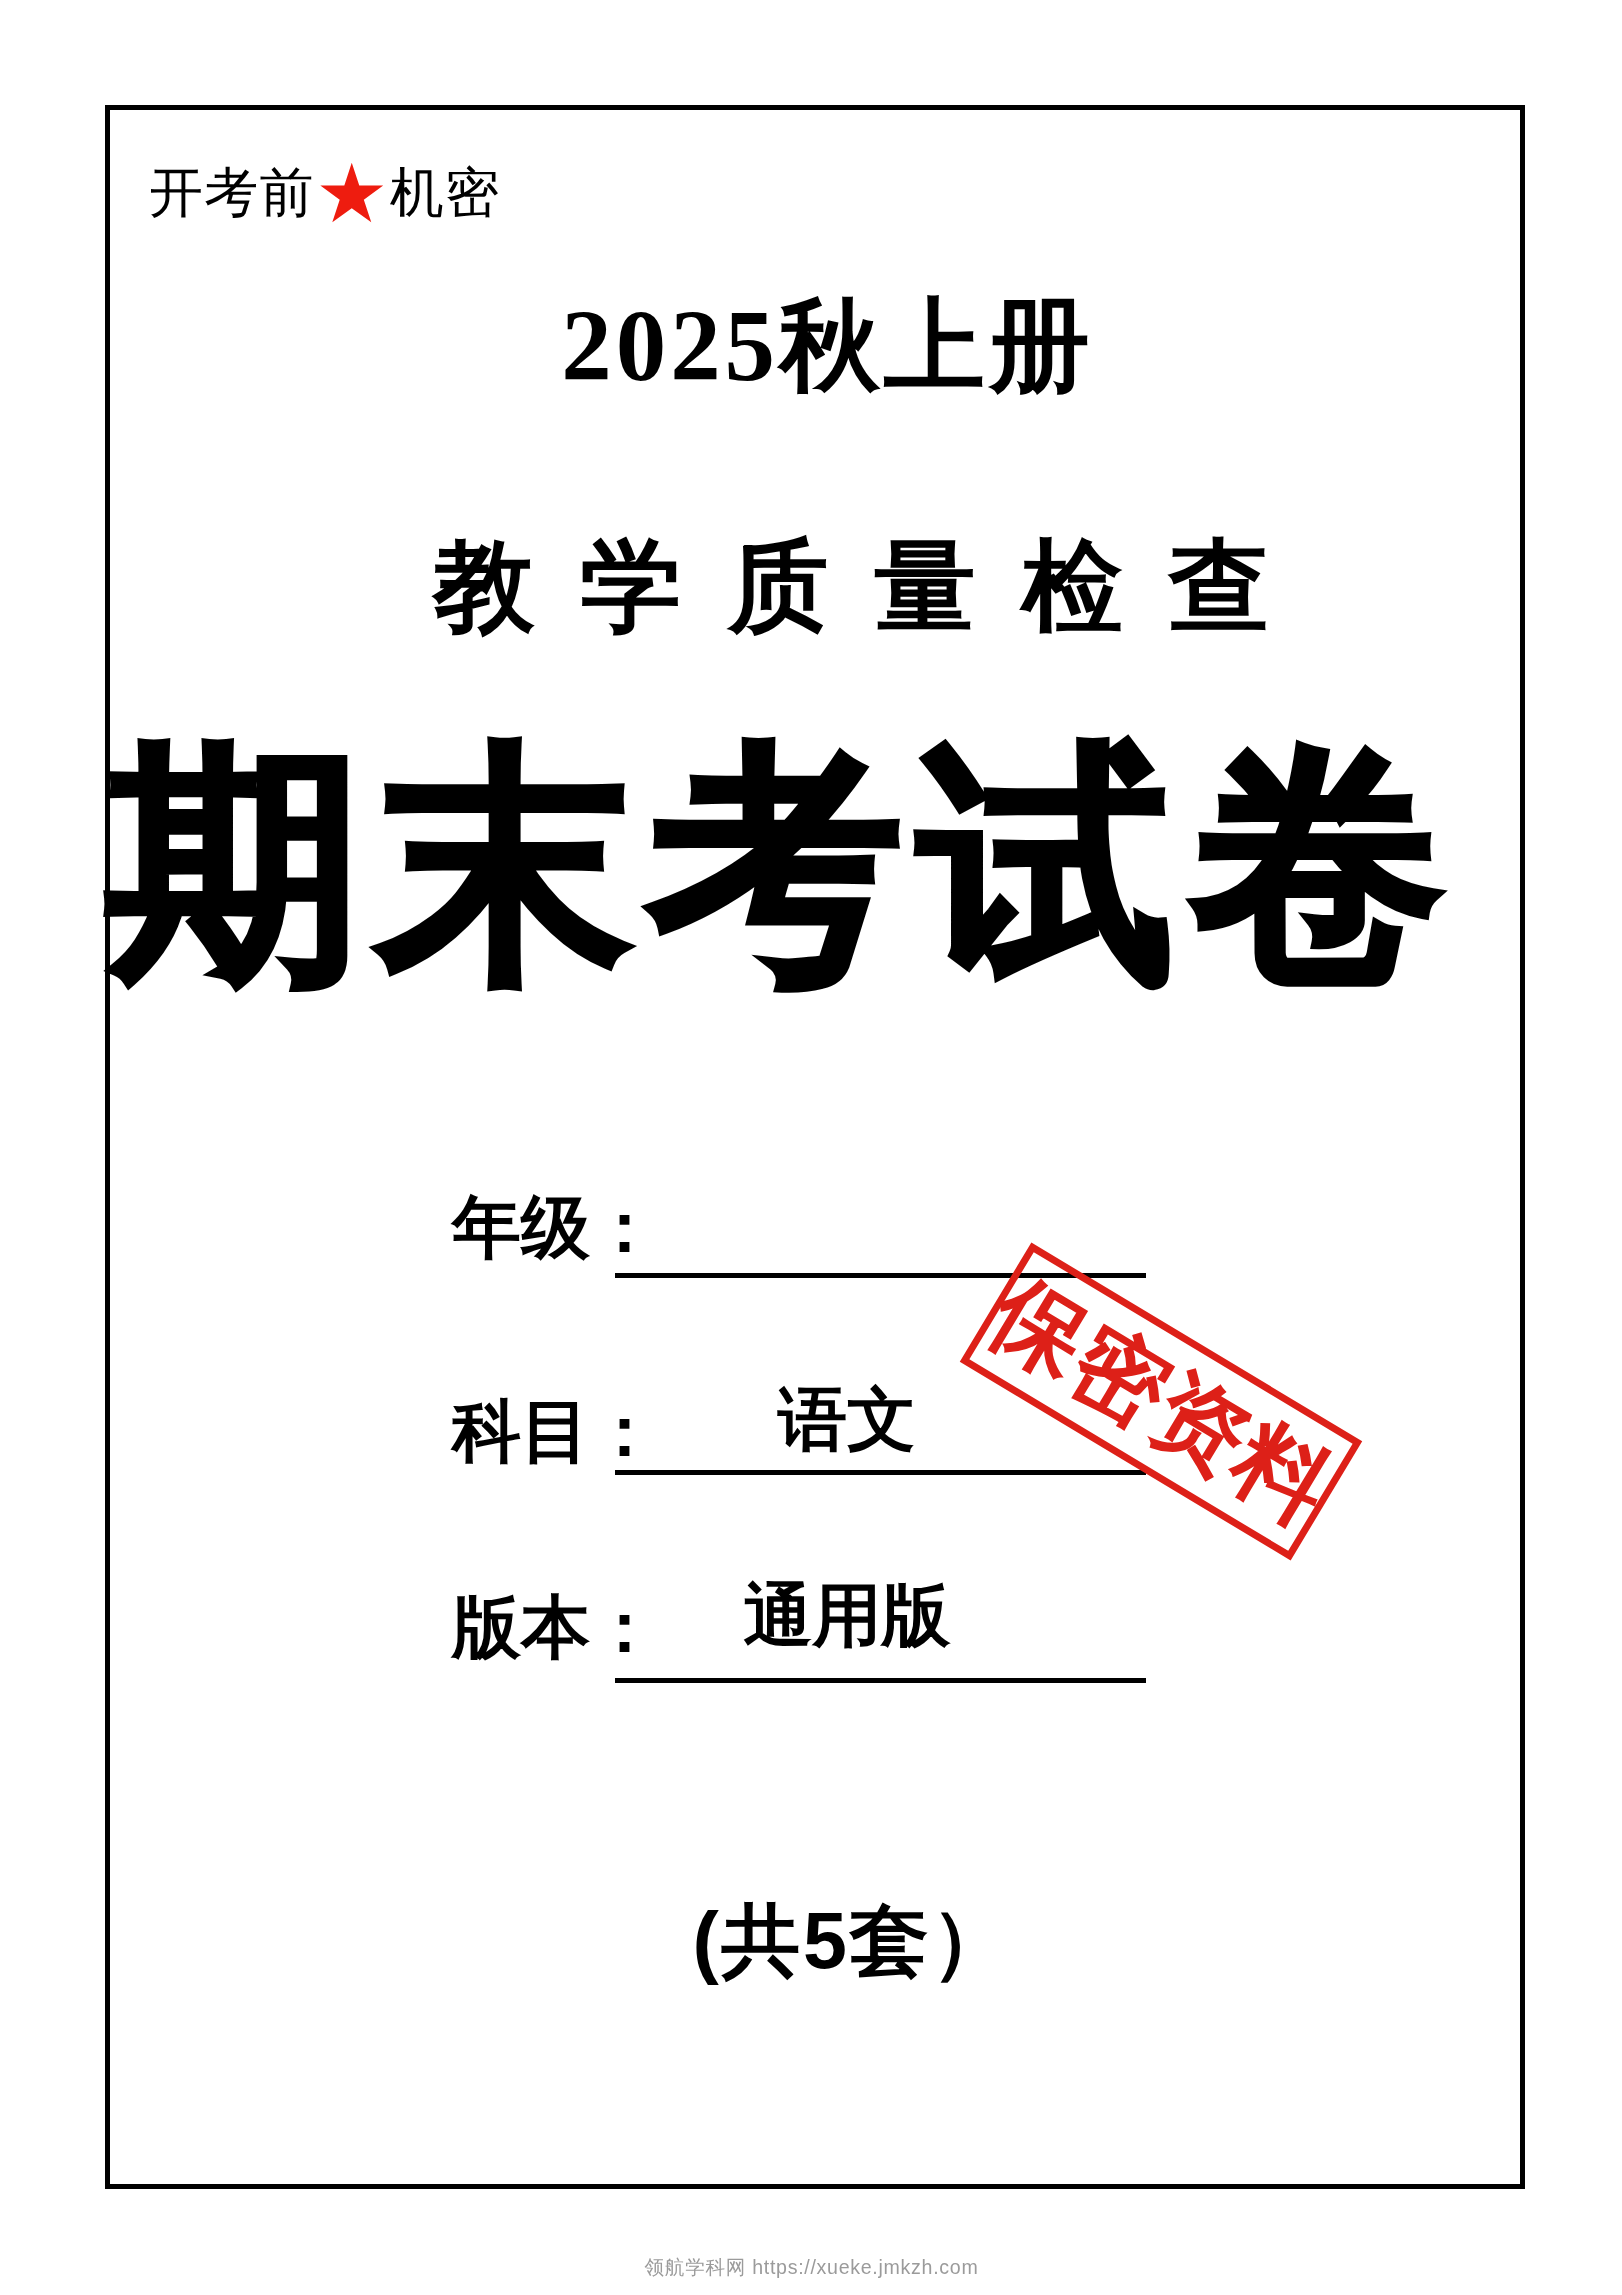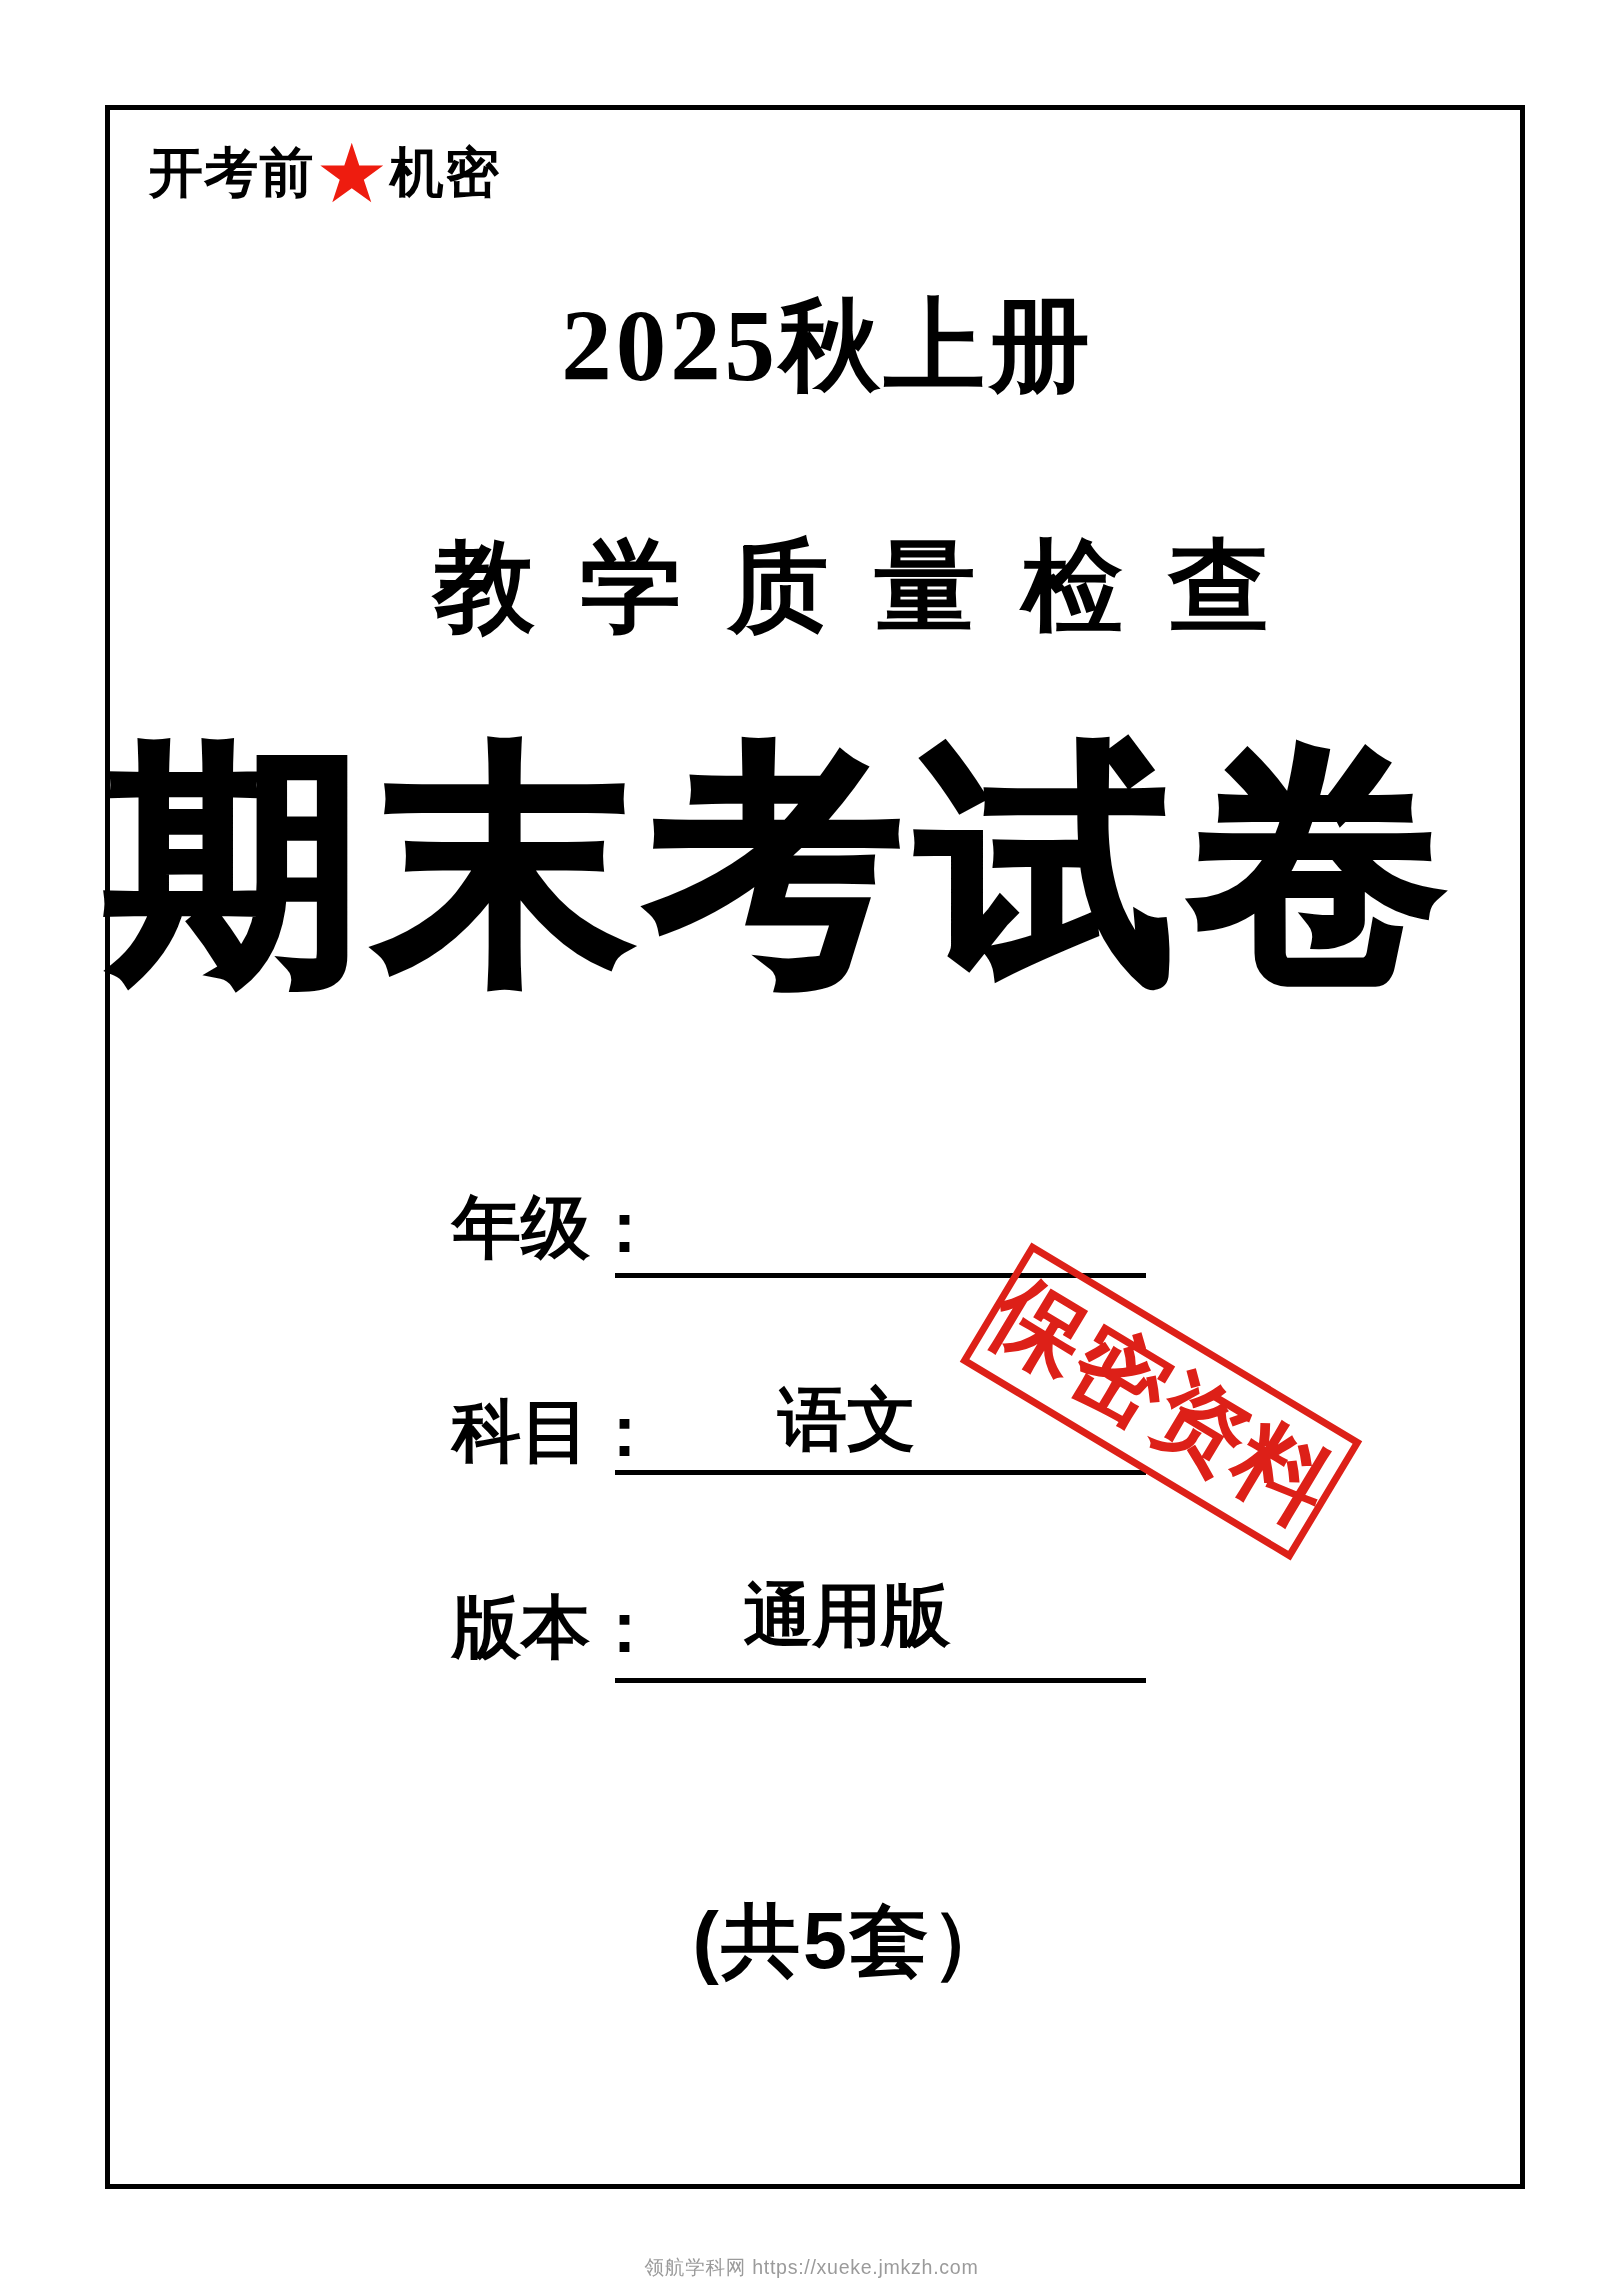--- a/index.html
+++ b/index.html
@@ -14,23 +14,23 @@
   }
   .frame {
     position: absolute;
     left: 105px; top: 105px;
     width: 1420px; height: 2084px;
     border: 5.9px solid #000000;
     box-sizing: border-box;
   }
   .secrecy-notice {
     position: absolute;
-    left: 149px; top: 140px;
+    left: 149px; top: 160px;
     font-size: 54px;
-    font-weight: bold;
+    font-weight: normal;
     letter-spacing: 1.3px;
     white-space: nowrap;
     line-height: 1.25;
   }
   .secrecy-notice .star {
     font-size: 82px;
     color: #ee1c0f;
     vertical-align: -10.5px;
     line-height: 0;
     font-family: "DejaVu Sans", sans-serif;

